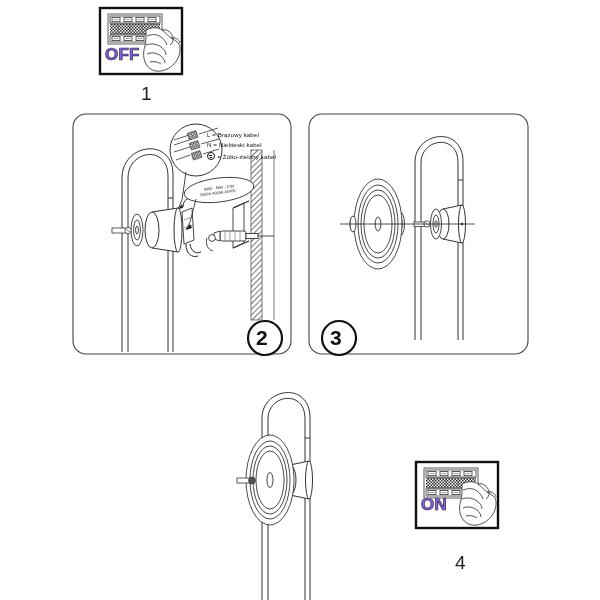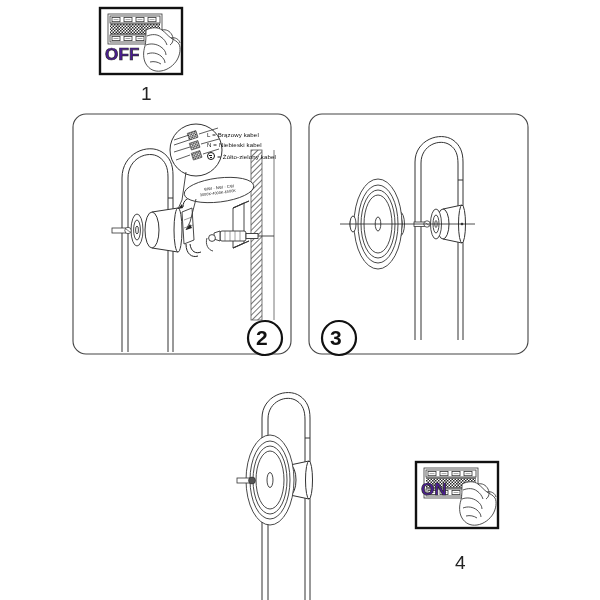--- a/index.html
+++ b/index.html
@@ -91,26 +91,26 @@
     left: 193px; top: 191px;
     width: 50px;
     transform: rotate(-7deg);
     font-size: 3.7px;
   }
   .onoff-label {
     position: absolute;
     font-weight: bold;
     font-size: 17px;
     letter-spacing: 0.01em;
-    color: #4c1d95;
+    color: #8b5cf6;
     -webkit-text-stroke: 0.7px #2b2b2b;
     user-select: none;
   }
   #off-label { left: 105px; top: 45px; }
-  #on-label { left: 421px; top: 480px; }
+  #on-label { left: 421px; top: 495px; }
   .badge-text {
     position: absolute;
     font-size: 21px;
     font-weight: bold;
     color: #111;
     user-select: none;
   }
   #badge2-text { left: 256px; top: 326px; }
   #badge3-text { left: 330px; top: 326px; }
 </style>

